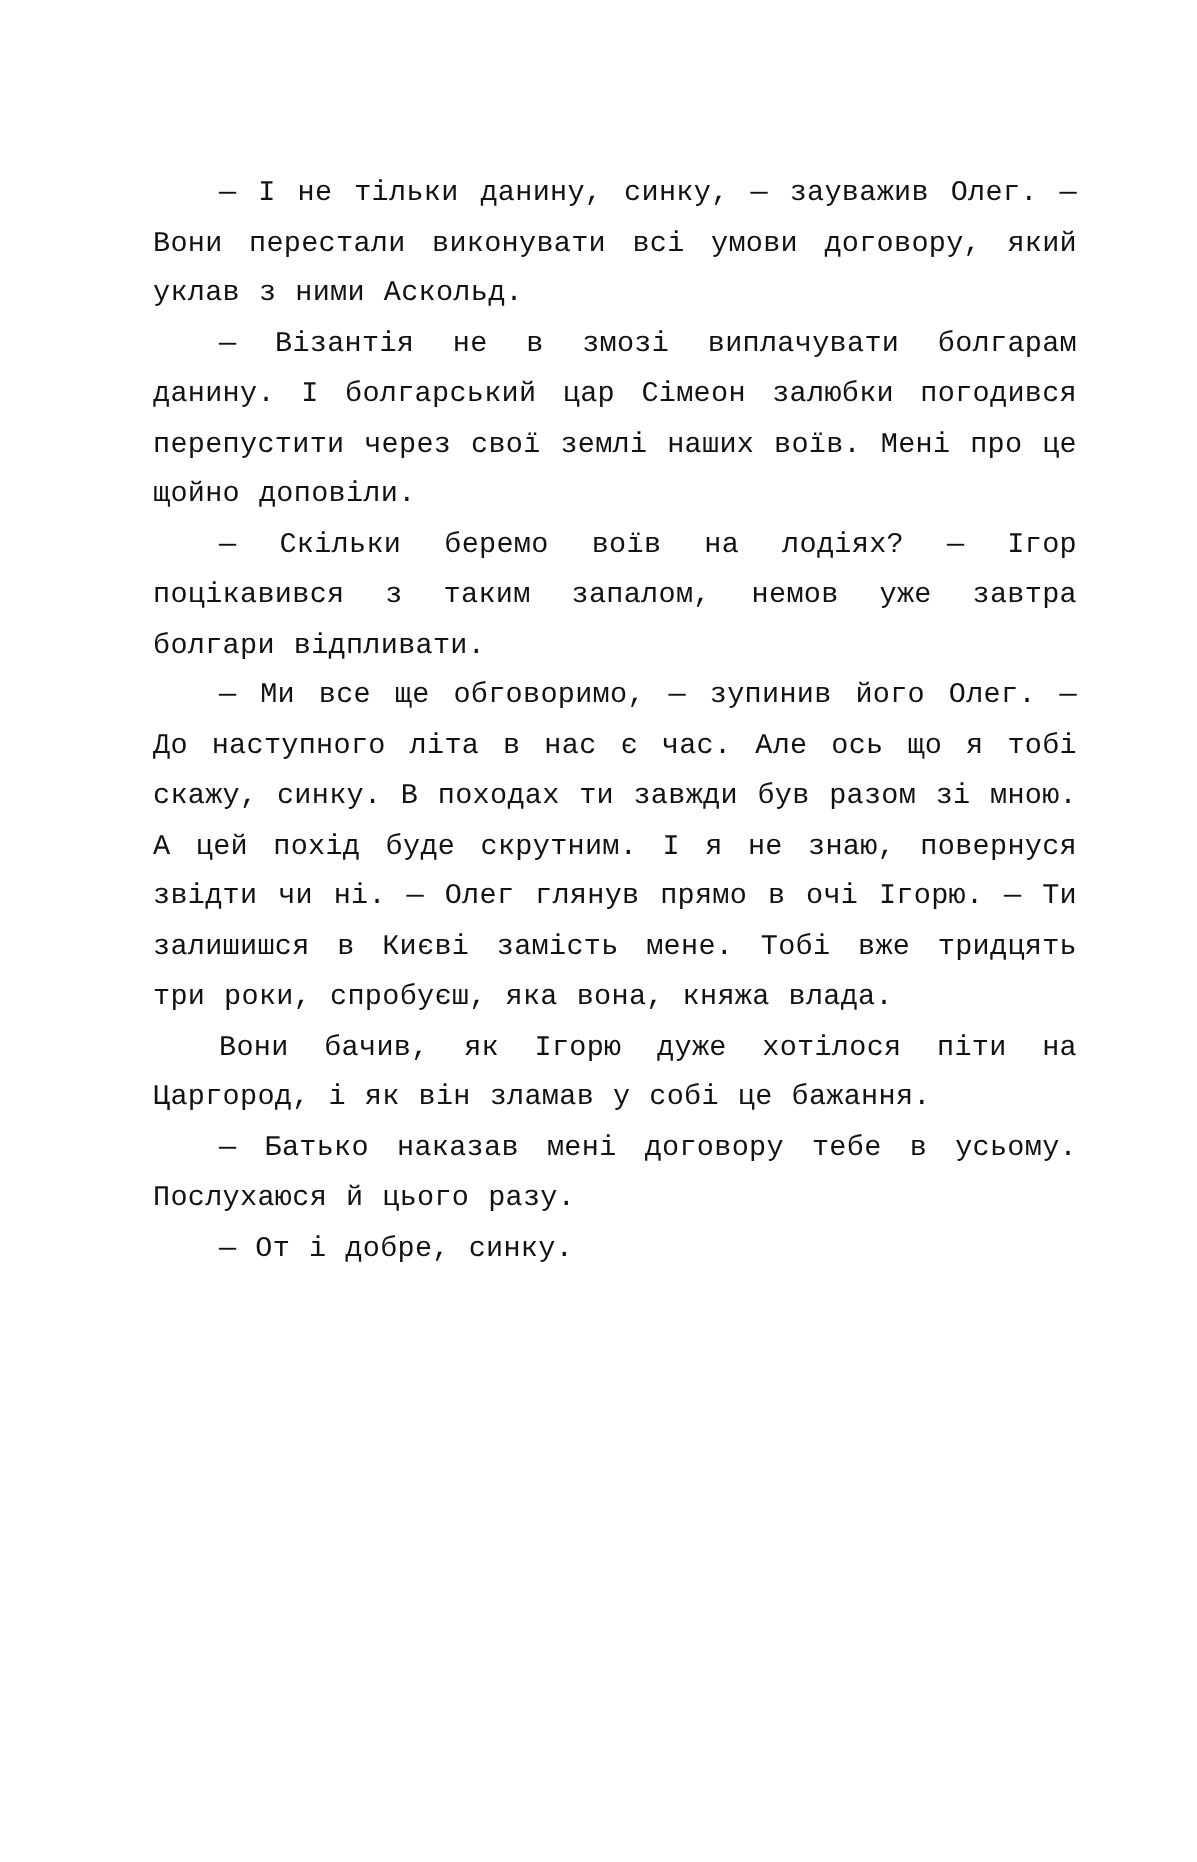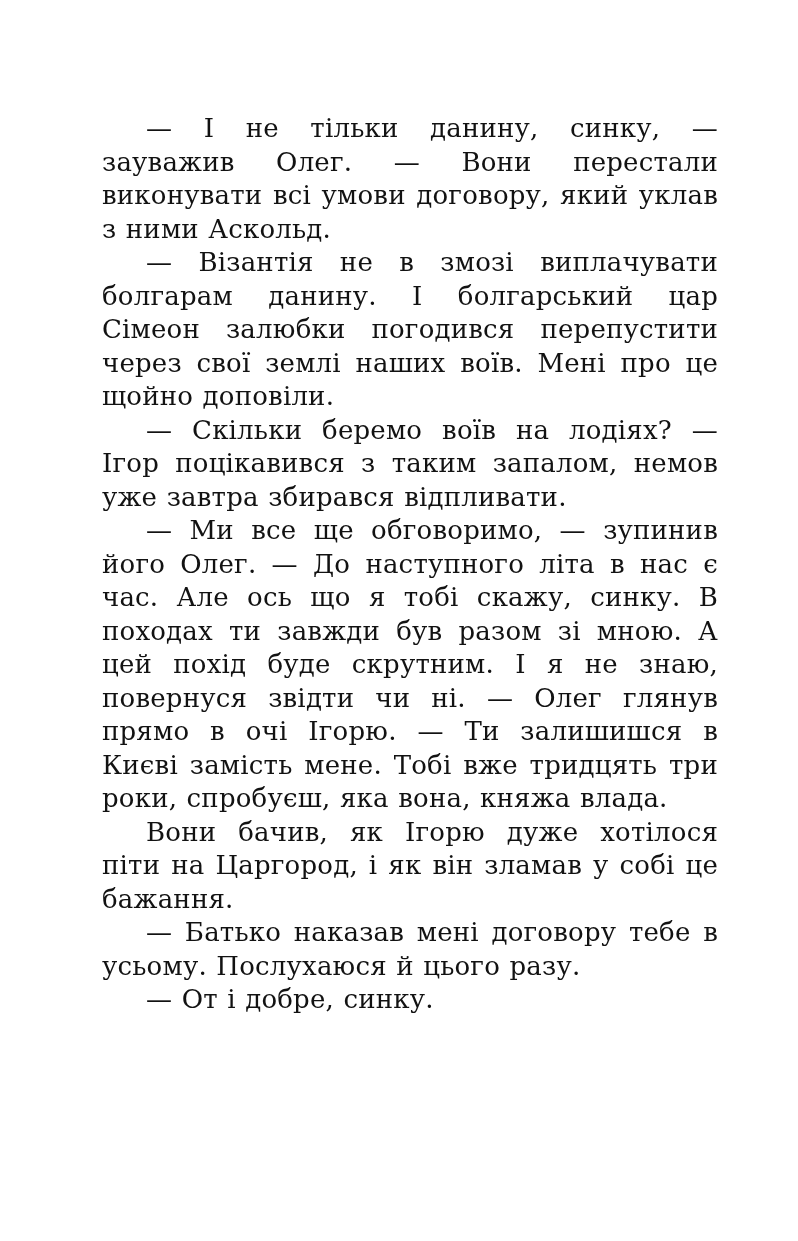--- a/index.html
+++ b/index.html
@@ -16,32 +16,33 @@
     overflow: hidden;
   }
   .book-page {
     position: absolute;
     top: 112px;
     left: 102px;
     width: 616px;
   }
   .book-page p {
     margin: 0;
-    font-size: 26px;
+    font-size: 19px;
     line-height: 33.5px;
     text-align: justify;
     text-indent: 44px;
     word-spacing: 1px;
     letter-spacing: 0.2px;
+    font-family: Liberation Mono, monospace;
   }
 </style>
 </head>
 <body>
 
 <div class="book-page">
   <p>— І не тільки данину, синку, — зауважив Олег. — Вони перестали виконувати всі умови договору, який уклав з ними Аскольд.</p>
   <p>— Візантія не в змозі виплачувати болгарам данину. І болгарський цар Сімеон залюбки погодився перепустити через свої землі наших воїв. Мені про це щойно доповіли.</p>
-  <p>— Скільки беремо воїв на лодіях? — Ігор поцікавився з таким запалом, немов уже завтра збирався відпливати.</p>
+  <p>— Скільки беремо воїв на лодіях? — Ігор поцікавився з таким запалом, немов уже завтра болгари відпливати.</p>
   <p>— Ми все ще обговоримо, — зупинив його Олег. — До наступного літа в нас є час. Але ось що я тобі скажу, синку. В походах ти завжди був разом зі мною. А цей похід буде скрутним. І я не знаю, повернуся звідти чи ні. — Олег глянув прямо в очі Ігорю. — Ти залишишся в Києві замість мене. Тобі вже тридцять три роки, спробуєш, яка вона, княжа влада.</p>
   <p>Вони бачив, як Ігорю дуже хотілося піти на Царгород, і як він зламав у собі це бажання.</p>
   <p>— Батько наказав мені договору тебе в усьому. Послухаюся й цього разу.</p>
   <p>— От і добре, синку.</p>
 </div>
 
 </body></html>

